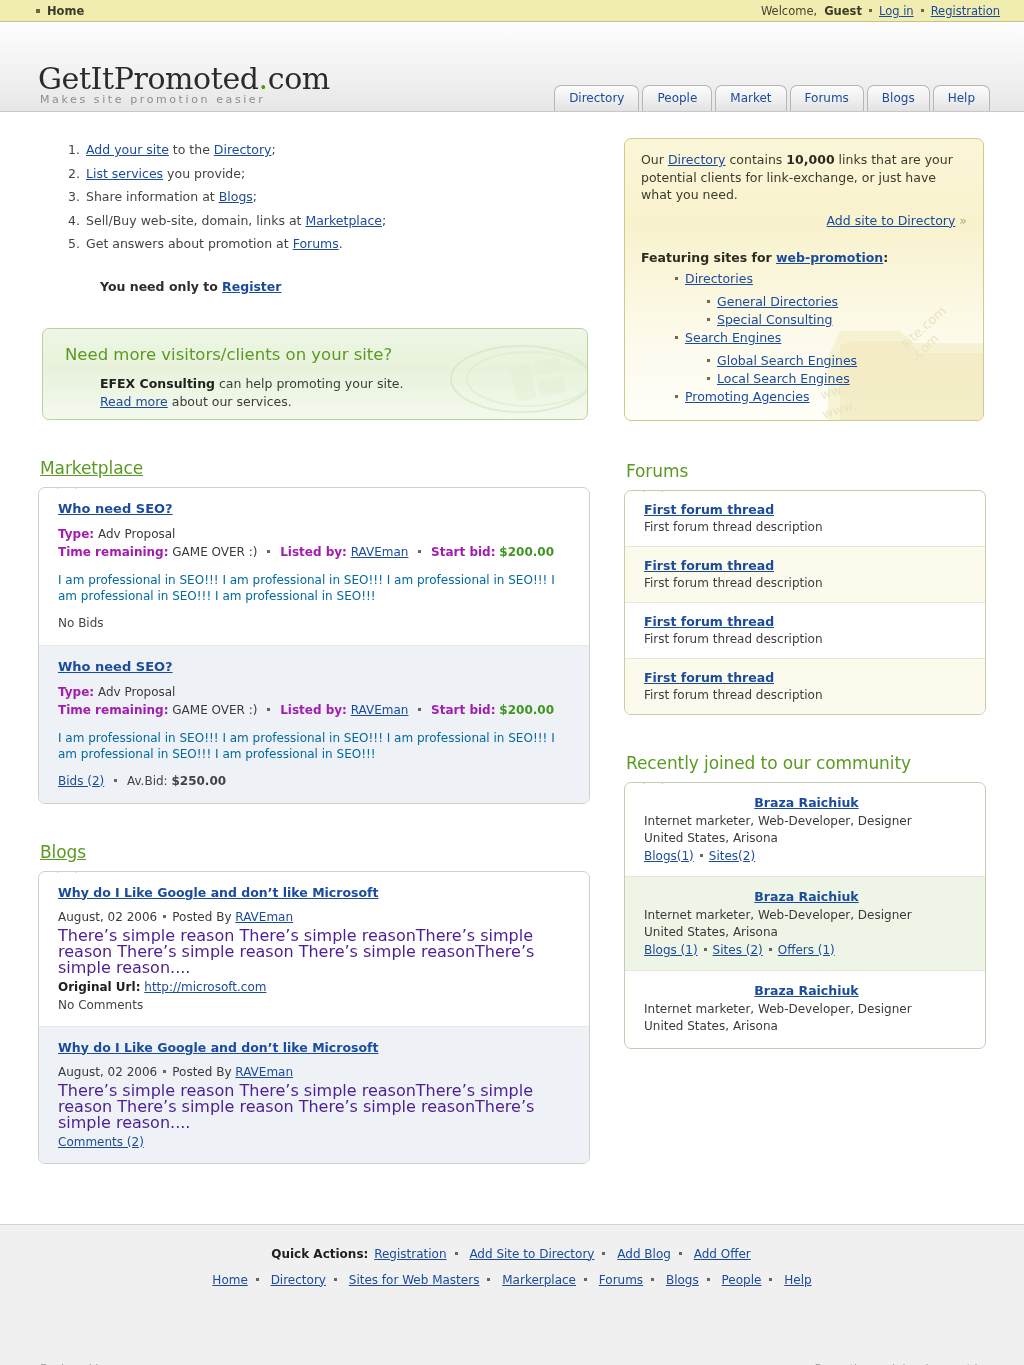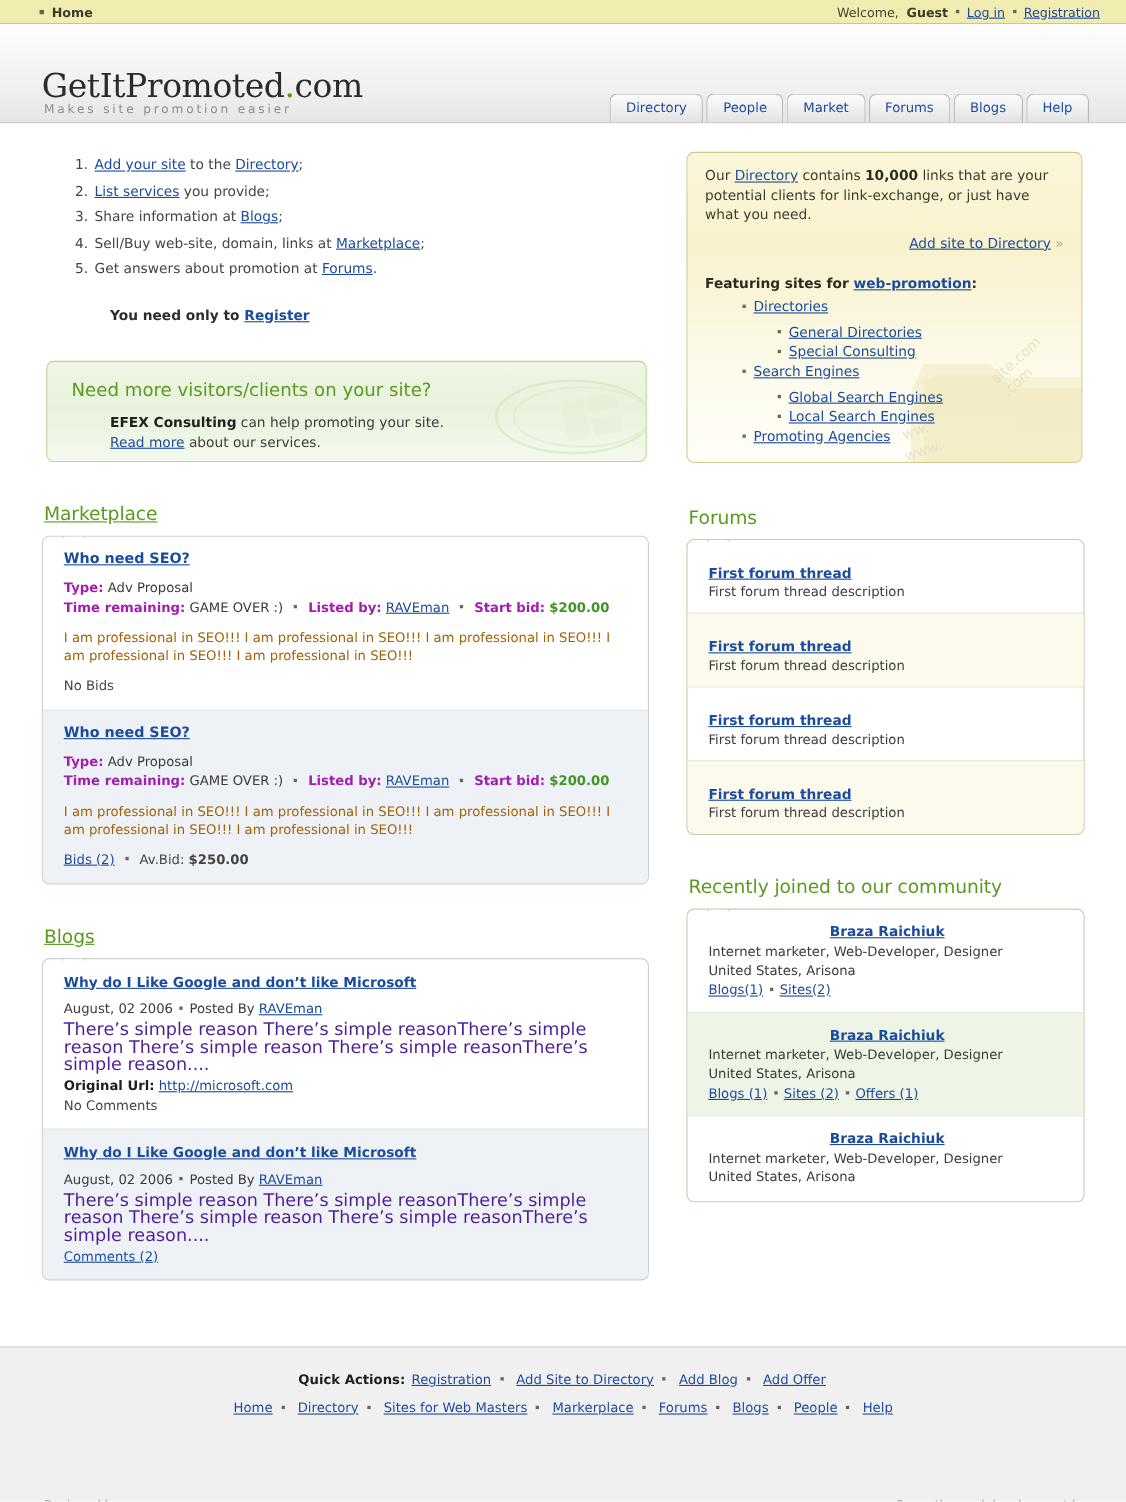--- a/index.html
+++ b/index.html
@@ -160,25 +160,25 @@
   .row.alt-green { background: #eef5e7; }
   .row + .row { border-top: 1px solid #e7e7e7; }
   .panel.olive .row + .row { border-top: 1px solid #eae7d4; }
   .panel.green .row + .row { border-top: 1px solid #e3e8da; }
 
   .item-title { font-size: 13px; font-weight: bold; margin: 0 0 9px 0; }
   .item-title a { color: #1a4b9c; }
   .kv { font-size: 12px; color: #3a3a3a; line-height: 18px; }
   .kv b { color: #a21caf; }
   .price { color: #3f9521; font-weight: bold; }
-  .desc { font-size: 12px; color: #a16207; line-height: 16px; margin: 11px 0 0 0; }
+  .desc { font-size: 12px; color: #0369a1; line-height: 16px; margin: 11px 0 0 0; }
   .meta { font-size: 12px; color: #444; margin: 12px 0 0 0; }
   .sep { display:inline-block; width:3px; height:3px; background:#666; vertical-align: 3px; margin: 0 6px; }
 
-  .thread-title { font-size: 12.5px; font-weight: bold; margin: 11px 0 3px 0; }
+  .thread-title { font-size: 12.5px; font-weight: bold; margin: 0 0 3px 0; }
   .thread-desc { font-size: 12px; color: #3d3d3d; }
   .row.thread { padding: 11px 16px 12px 19px; }
 
   .person-name { font-size: 12.5px; font-weight: bold; margin: 0 0 3px 0; text-align: center; }
   .person-line { font-size: 12px; color: #3a3a3a; line-height: 17px; }
   .person-links { font-size: 12px; margin-top: 2px; }
   .row.person { padding: 12px 16px 13px 19px; }
 
   .blog-title { font-size: 12.5px; font-weight: bold; margin: 0 0 10px 0; }
   .blog-meta { font-size: 12px; color: #3a3a3a; margin: 0 0 4px 0; }

